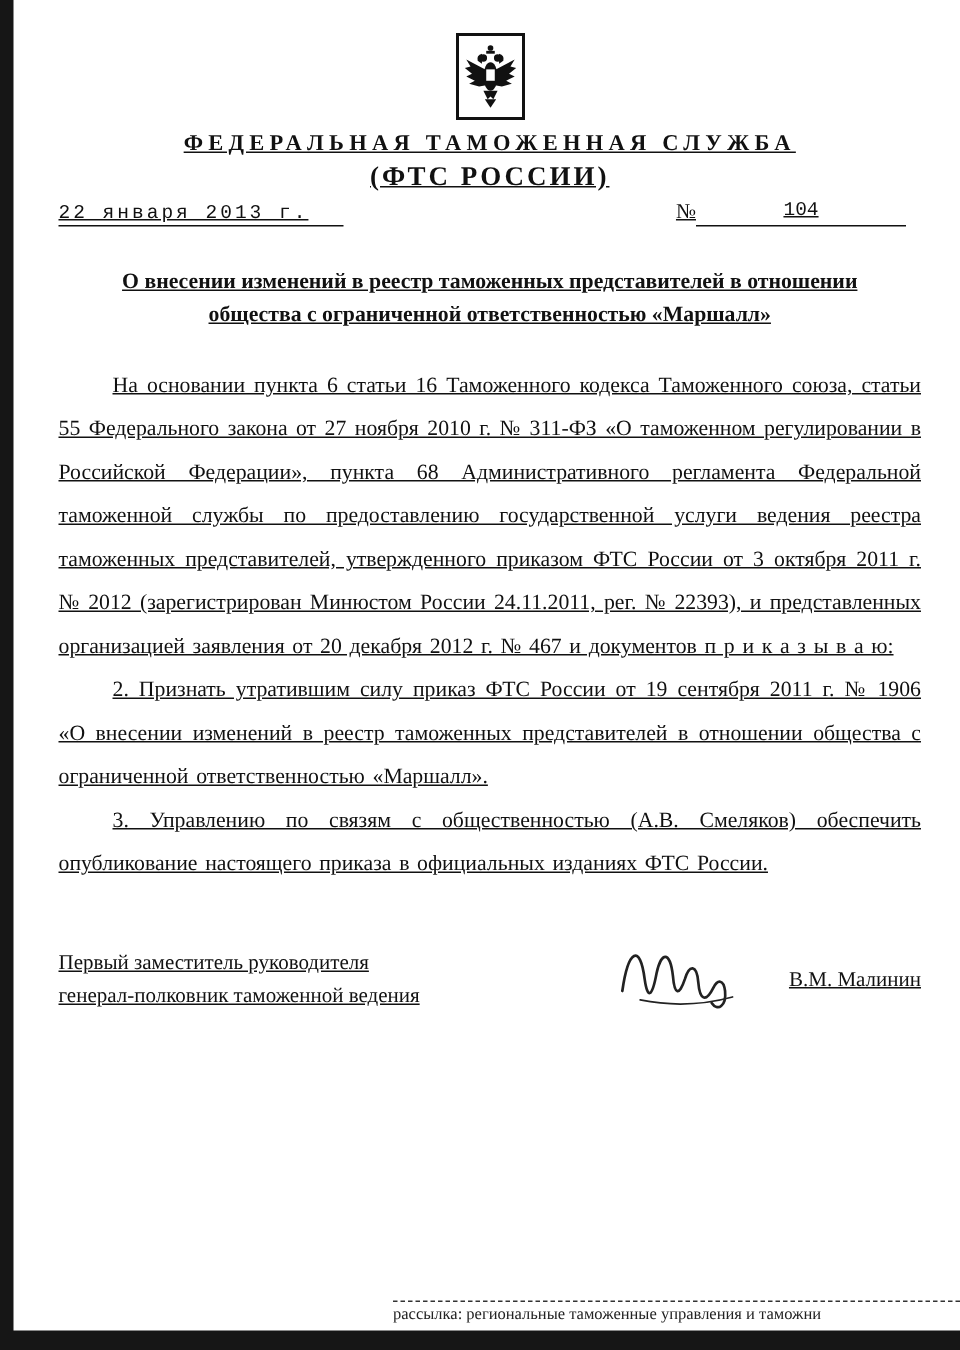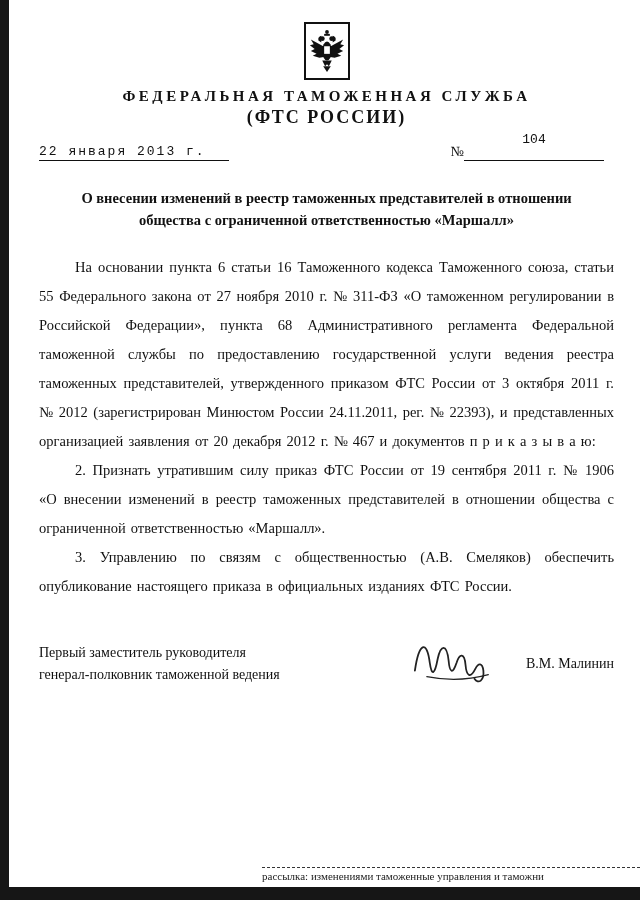--- a/index.html
+++ b/index.html
@@ -21,20 +21,21 @@
   .scan-edge-bottom {
     position: absolute; left: 0; bottom: 0;
     width: 100%; height: 13px;
     background: #161616;
   }
   .sheet {
     position: absolute;
     left: 9px; top: 0;
     width: 631px; height: 833px;
     padding: 0 26px 0 30px;
+    text-decoration: underline;
   }
   .emblem-wrap {
     display: flex; justify-content: center;
     padding-top: 22px;
   }
   .emblem-box {
     width: 46px; height: 58px;
     border: 2px solid #111;
     display: flex; align-items: center; justify-content: center;
     background: #fff;
@@ -78,21 +79,21 @@
   .number-group {
     display: flex;
     align-items: flex-end;
     margin-right: 10px;
   }
   .number-label { padding-bottom: 1px; }
   .number-field {
     width: 140px;
     border-bottom: 1.5px solid #111;
     text-align: center;
-    padding-bottom: 13px;
+    padding-bottom: 3px;
     font-family: "Liberation Mono", "DejaVu Sans Mono", monospace;
     font-size: 13px;
   }
   .city {
     margin-top: 5px;
     text-align: center;
     font-size: 13px;
   }
   .doc-title {
     margin: 26px auto 0 auto;
@@ -208,13 +209,13 @@
     </div>
     <svg class="sig-scribble" viewBox="0 0 130 60">
       <path d="M18 42 C 22 14, 30 10, 33 34 C 35 48, 38 46, 41 30 C 44 16, 50 14, 52 32 C 53 44, 56 46, 60 34 C 63 24, 68 24, 69 36 C 70 48, 74 50, 79 40 C 82 34, 86 34, 87 42 C 88 52, 82 56, 78 50" fill="none" stroke="#222" stroke-width="1.8" stroke-linecap="round"></path>
       <path d="M30 48 C 50 52, 70 52, 92 46" fill="none" stroke="#222" stroke-width="1.2" stroke-linecap="round"></path>
     </svg>
     <div class="sig-name">В.М. Малинин</div>
   </div>
 
 </div>
 
-<div class="footer-note">рассылка: изменениями таможенные управления и таможни</div>
+<div class="footer-note">рассылка: региональные таможенные управления и таможни</div>
 
 </body></html>

